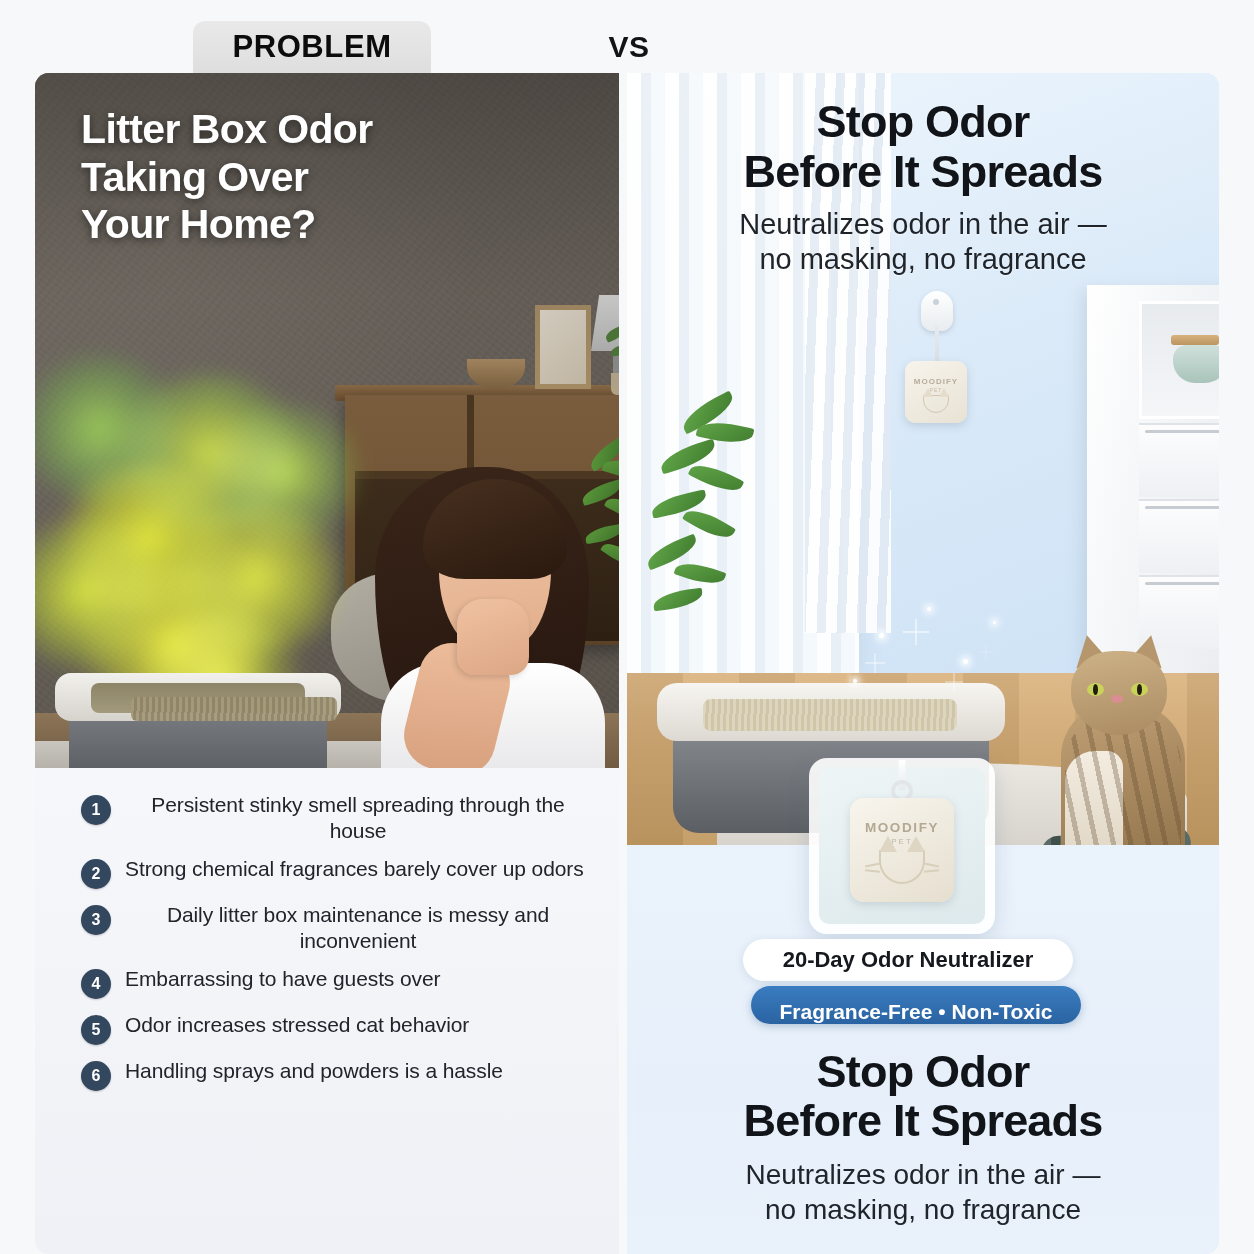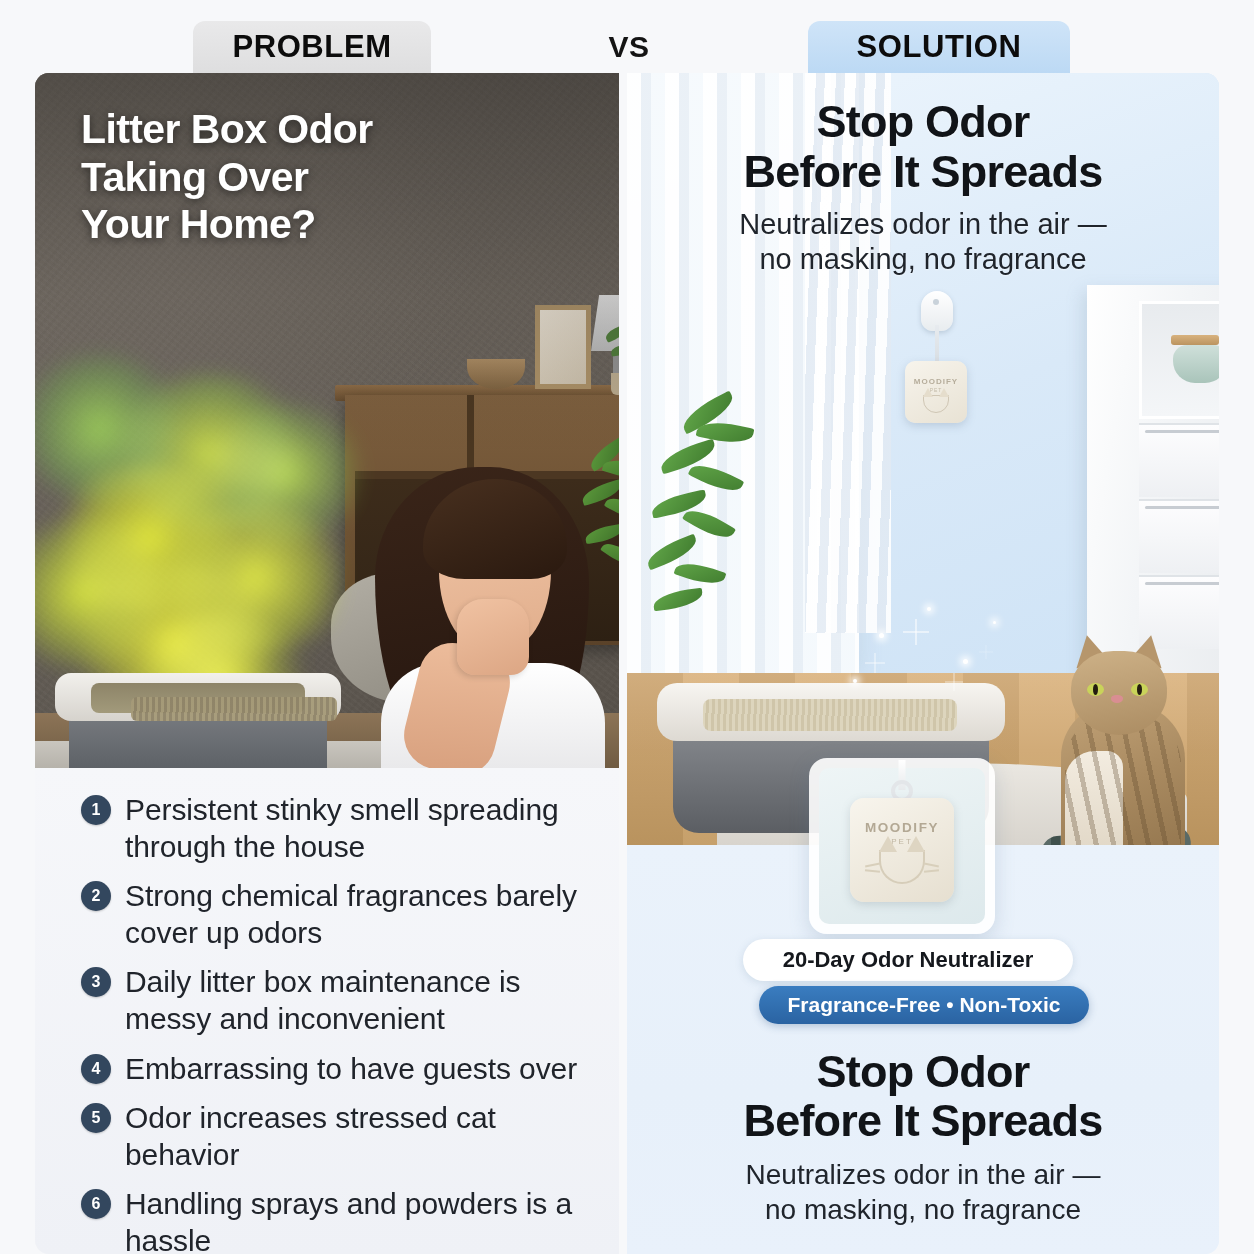--- a/index.html
+++ b/index.html
@@ -249,21 +249,21 @@
   }
   .bullet-num{
     flex:0 0 auto; width:30px; height:30px; border-radius:50%;
     background:#33475e; color:#fff;
     font-size:16px; font-weight:bold;
     display:flex; align-items:center; justify-content:center;
     margin-top:3px; margin-right:14px;
     box-shadow:0 1px 2px rgba(0,0,0,.2);
   }
   .bullet-text{
-    font-size:30px; line-height:1.22; color:#20242b; letter-spacing:-.1px;
+    font-size:21px; line-height:1.22; color:#20242b; letter-spacing:-.1px;text-align:center;
   }
 
   
   .r-photo{
     position:absolute; left:0; top:0; width:592px; height:772px; overflow:hidden;
     background:#dbe9f7;
   }
   .r-wall{
     position:absolute; inset:0;
     background:linear-gradient(160deg,#eef6fd 0%,#d9e9f8 45%,#c9e0f5 100%);
@@ -519,24 +519,24 @@
   
   .badge-white{
     position:absolute; left:116px; top:866px; width:330px; height:42px;
     background:#fff; border-radius:21px;
     display:flex; align-items:center; justify-content:center;
     font-size:22px; font-weight:bold; color:#15181d;
     box-shadow:0 2px 8px rgba(90,120,150,.18);
     z-index:16;
   }
   .badge-blue{
-    position:absolute; left:132px; top:913px; width:330px; height:38px;
+    position:absolute; left:124px; top:913px; width:330px; height:38px;
     background:linear-gradient(180deg,#3a7dc0,#2a63a2);
     border-radius:19px;
-    display:flex; align-items:center; justify-content:center;
+    display:flex; align-items:flex-end; justify-content:center;
     font-size:21px; font-weight:bold; color:#fff;
     box-shadow:0 2px 8px rgba(40,80,130,.3);
     z-index:16;
   }
 
   
   .r-bottom{
     position:absolute; left:0; top:975px; width:592px; text-align:center; z-index:12;
   }
   .rb-h1{
@@ -555,23 +555,20 @@
 </style>
 </head>
 <body>
 
 <div class="tab-row">
   <div class="tab tab-problem">
     <span>PROBLEM</span>
   </div>
   <div class="vs-label">
     <span>VS</span>
-  </div>
-  <div class="tab tab-solution">
-    <span>SOLUTION</span>
   </div>
 </div>
 
 <div class="panel panel-left">
 
   <div class="l-photo">
     <div class="l-wall"></div>
 
     <div class="l-sideboard-top"></div>
     <div class="l-sideboard"></div>

